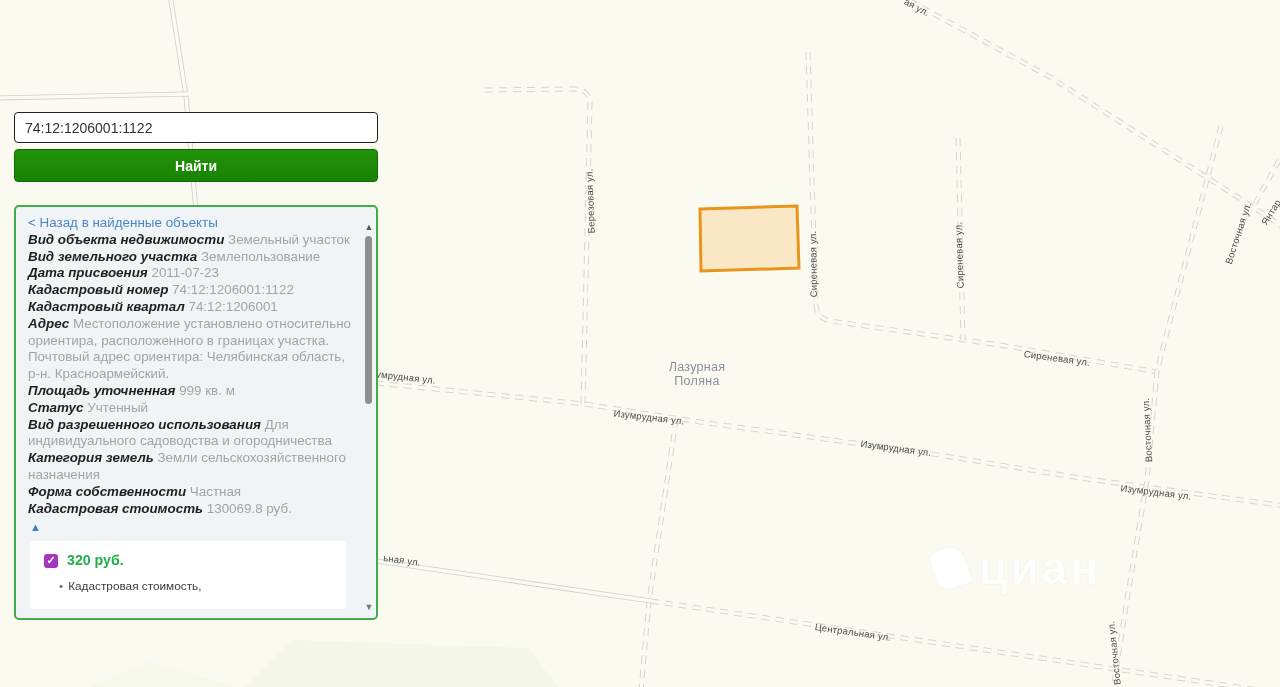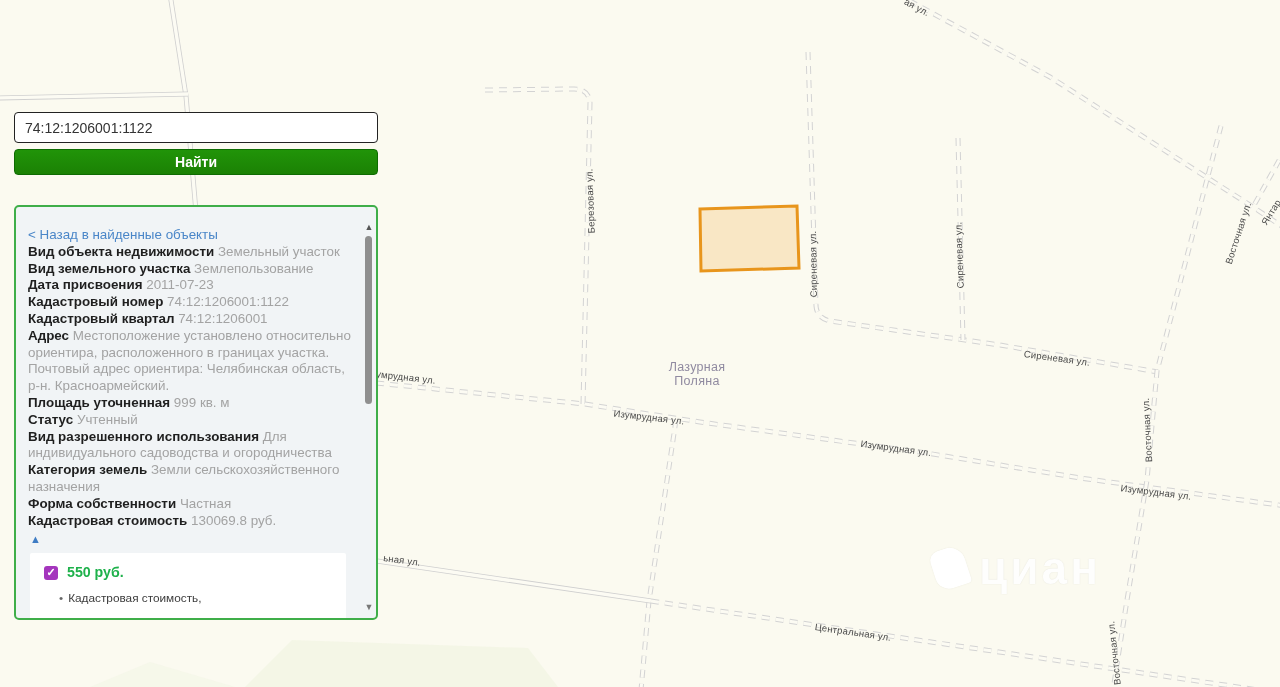--- a/index.html
+++ b/index.html
@@ -22,30 +22,30 @@
   .watermark{position:absolute;z-index:1;left:933px;top:545px;display:flex;align-items:center;gap:12px;
     color:rgba(255,255,255,.95);text-shadow:0 0 1px rgba(170,170,150,.35);}
   .wm-icon{width:34px;height:40px;background:rgba(255,255,255,.95);border-radius:10px 16px 4px 14px;
     transform:rotate(-18deg);box-shadow:0 0 1px rgba(170,170,150,.35);}
   .wm-text{font-size:46px;font-weight:bold;letter-spacing:3px;line-height:46px;}
 
   
   .search-input{position:absolute;z-index:2;left:14px;top:112px;width:364px;height:31px;box-sizing:border-box;
     border:1.5px solid #222;border-radius:4px;padding:0 10px;font-size:14px;color:#333;
     font-family:"Liberation Sans",sans-serif;background:#fff;outline:none;}
-  .find-btn{position:absolute;z-index:2;left:14px;top:149px;width:364px;height:26px;box-sizing:border-box;
+  .find-btn{position:absolute;z-index:2;left:14px;top:149px;width:364px;height:33px;box-sizing:border-box;
     background:linear-gradient(#219409,#1b8104);border:1px solid #0e6b02;border-radius:4px;
     color:#fff;font-size:14px;font-weight:bold;font-family:"Liberation Sans",sans-serif;cursor:pointer;}
 
   
   .panel{position:absolute;z-index:2;left:14px;top:205px;width:364px;height:415px;box-sizing:border-box;
     background:#f1f4f6;border:2px solid #3fae49;border-radius:5px;overflow:hidden;
-    padding:20px 24px 0 12px;font-size:13.4px;line-height:16.8px;color:#1f1f1f;}
+    padding:8px 24px 0 12px;font-size:13.4px;line-height:16.8px;color:#1f1f1f;}
   .back-link{display:block;color:#4a86c8;text-decoration:none;cursor:pointer;}
-  .field .fl{font-weight:bold;color:#1f1f1f;}
+  .field .fl{font-weight:bold;color:#1f1f1f;font-style:italic;}
   .field .fv{color:#a3a3a3;}
   .collapse{color:#3e7cc4;font-size:11px;line-height:14px;margin:3px 0 0 2px;cursor:pointer;width:14px;}
   .offer{background:#fff;margin:7px 6px 0 2px;padding:11px 8px 14px 14px;border-radius:2px;}
   .offer-row{display:flex;align-items:center;gap:9px;cursor:pointer;}
   .cb{width:14px;height:14px;background:#a435bd;border-radius:3px;flex:0 0 auto;
     display:flex;align-items:center;justify-content:center;}
   .cbk{color:#fff;font-size:11px;line-height:11px;font-weight:bold;}
   .offer-title{font-weight:bold;font-size:14.2px;color:#111;white-space:nowrap;}
   .offer-price{font-weight:bold;font-size:14.2px;color:#1eb14b;white-space:nowrap;}
   .offer-bullet{margin:9px 0 0 15px;font-size:11.8px;color:#3c3c3c;}
@@ -175,21 +175,21 @@
     <div class="field"><b class="fl">Форма собственности</b> <span class="fv">Частная</span></div>
     <div class="field"><b class="fl">Кадастровая стоимость</b> <span class="fv">130069.8 руб.</span></div>
 
     <div class="collapse">▲</div>
 
     <div class="offer">
       <label class="offer-row">
         <span class="cb">
             <span class="cbk">✓</span>
           </span>
-        <span class="offer-price">550 руб.</span>
+        <span class="offer-price">320 руб.</span>
       </label>
       <div class="offer-bullet">
         <span class="bullet-dot">•</span><span>Кадастровая стоимость,</span>
       </div>
     </div>
 
     <div class="sb">
       <div class="sb-up">▲</div>
       <div class="sb-thumb"></div>
       <div class="sb-down">▼</div>

